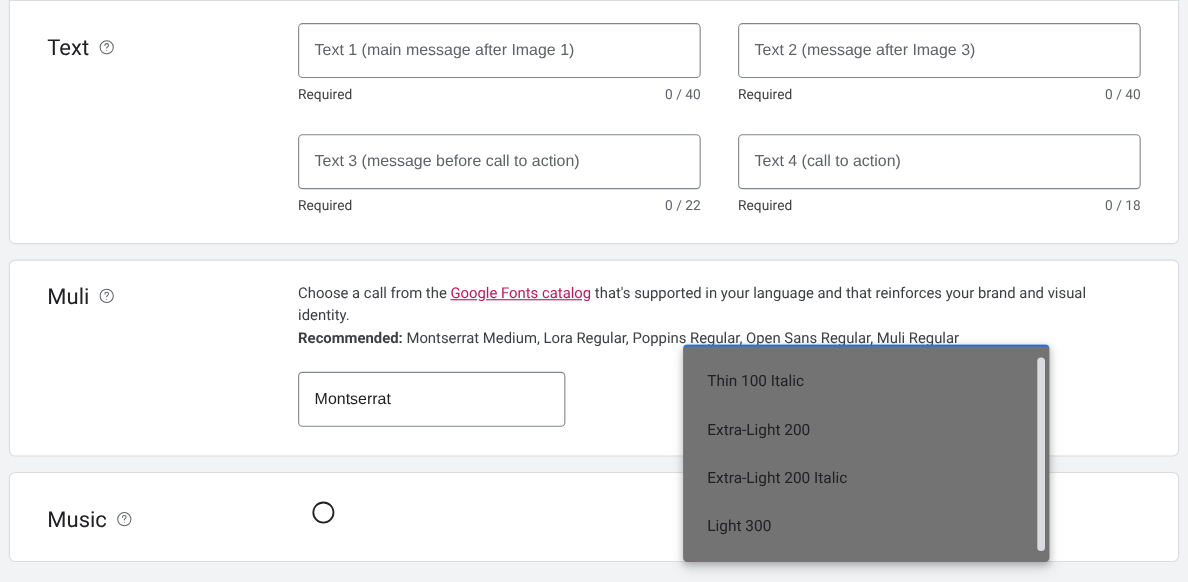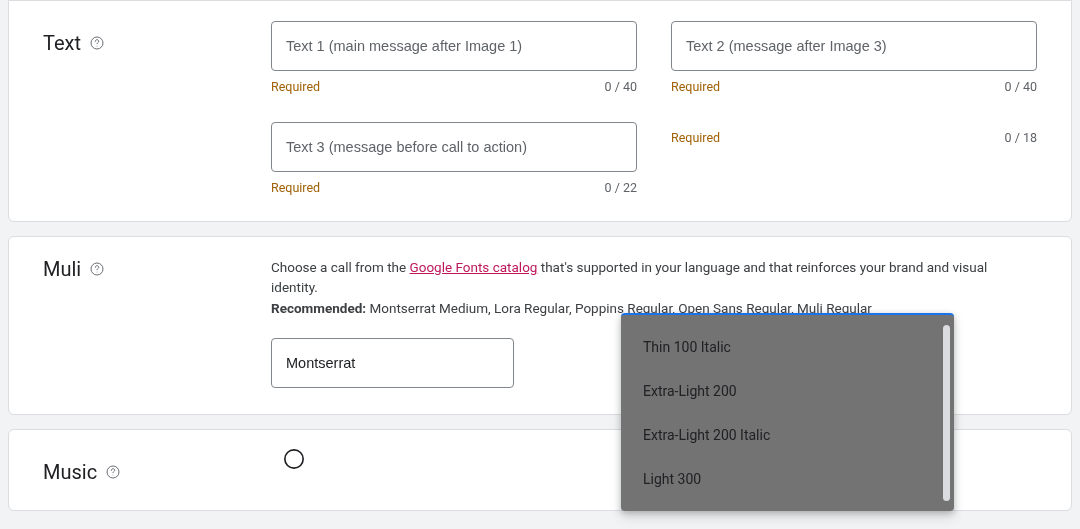--- a/index.html
+++ b/index.html
@@ -69,21 +69,21 @@
     outline: none;
     background:#fff;
   }
   .txt-input::placeholder { color: #5f6368; }
   .meta {
     display: flex;
     justify-content: space-between;
     margin-top: 8px;
     font-size: 12.5px;
   }
-  .req { color: #a16207; }
+  .req { color: #404040; }
   .count { color: #5f6368; }
 
   .font-desc {
     font-size: 13.5px;
     color: #3c4043;
     line-height: 1.5;
     margin-bottom: 20px;
   }
   .font-desc a { color: #be185d; text-decoration: underline; }
   .font-row {
@@ -171,20 +171,21 @@
           </div>
         </div>
         <div class="field">
           <input class="txt-input" placeholder="Text 3 (message before call to action)" style="">
           <div class="meta">
             <span class="req">Required</span>
             <span class="count">0 / 22</span>
           </div>
         </div>
         <div class="field">
+          <input class="txt-input" placeholder="Text 4 (call to action)" style="">
           <div class="meta">
             <span class="req">Required</span>
             <span class="count">0 / 18</span>
           </div>
         </div>
       </div>
     </div>
   </div>
 
   <div class="card">
@@ -205,21 +206,21 @@
         <div class="select-box">
           <input class="txt-input" value="Montserrat" style="">
         </div>
         <div class="select-box">
           
         </div>
       </div>
     </div>
   </div>
 
-  <div class="card" style="padding-top:18px;">
+  <div class="card" style="padding-top:18px;align-items:center;">
     <div class="label-col" style="padding-top:12px;">
       <span class="lbl">Music</span>
       <svg class="help-icon" viewBox="0 0 24 24">
         <circle cx="12" cy="12" r="9"></circle>
         <path d="M9.5 9.5c0-1.4 1.1-2.5 2.5-2.5s2.5 1.1 2.5 2.5c0 1.7-2.5 1.8-2.5 3.5" stroke-linecap="round"></path>
         <circle cx="12" cy="16.5" r="0.7" fill="#5f6368" stroke="none"></circle>
       </svg>
     </div>
     <div class="content-col" style="display:flex;align-items:center;">
       <svg class="music-extra" viewBox="0 0 24 24" fill="none" stroke-width="1.8">

